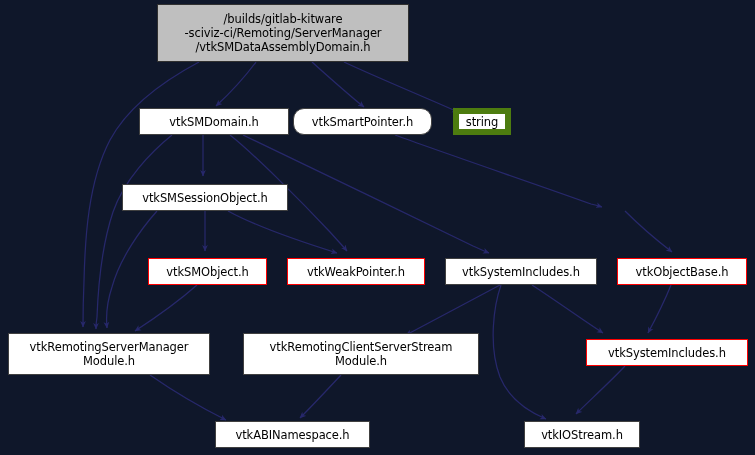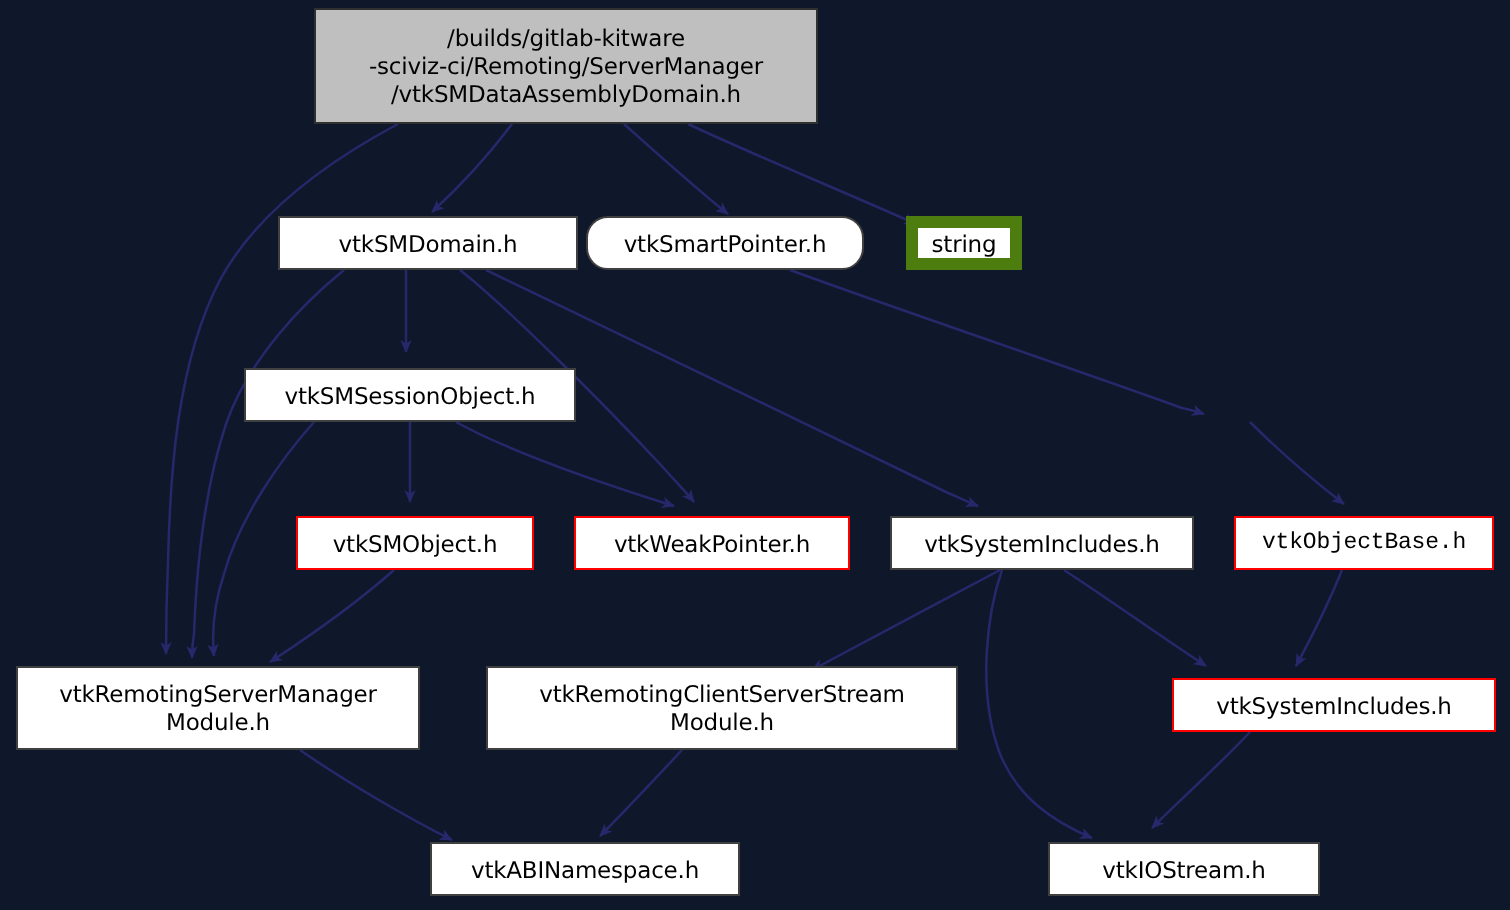--- a/index.html
+++ b/index.html
@@ -85,21 +85,21 @@
 <div class="node root" style="left: 157px; top: 4px; width: 252px; height: 58px;"><span>/builds/gitlab-kitware
 -sciviz-ci/Remoting/ServerManager
 /vtkSMDataAssemblyDomain.h</span></div>
     <div class="node" style="left: 139px; top: 108px; width: 150px; height: 27px;"><span>vtkSMDomain.h</span></div>
     <div class="node" style="left: 293px; top: 108px; width: 139px; height: 27px; border-radius: 11px;"><span>vtkSmartPointer.h</span></div>
     <div class="node sysborder" style="left: 453px; top: 108px; width: 58px; height: 27px;"><span>string</span></div>
     <div class="node" style="left: 122px; top: 184px; width: 166px; height: 27px;"><span>vtkSMSessionObject.h</span></div>
     <div class="node redborder" style="left: 287px; top: 258px; width: 138px; height: 27px;"><span>vtkWeakPointer.h</span></div>
     <div class="node redborder" style="left: 148px; top: 258px; width: 119px; height: 27px;"><span>vtkSMObject.h</span></div>
     <div class="node" style="left: 445px; top: 258px; width: 152px; height: 27px;"><span>vtkSystemIncludes.h</span></div>
-    <div class="node redborder" style="left: 617px; top: 258px; width: 130px; height: 27px; font-family: Liberation Mono, monospace;"><span>vtkObjectBase.h</span></div>
+    <div class="node redborder" style="left: 617px; top: 258px; width: 130px; height: 27px;"><span>vtkObjectBase.h</span></div>
     <div class="node" style="left: 8px; top: 333px; width: 202px; height: 42px; justify-content: center;"><span>vtkRemotingServerManager
 Module.h</span></div>
     <div class="node" style="left: 243px; top: 333px; width: 236px; height: 42px;"><span>vtkRemotingClientServerStream
 Module.h</span></div>
     <div class="node redborder" style="left: 559px; top: 339px; width: 162px; height: 27px; margin-left: 27px;"><span>vtkSystemIncludes.h</span></div>
     <div class="node" style="left: 215px; top: 421px; width: 155px; height: 27px;"><span>vtkABINamespace.h</span></div>
-    <div class="node" style="left: 524px; top: 421px; width: 136px; height: 27px;"><span>vtkIOStream.h</span></div>
+    <div class="node" style="left: 524px; top: 421px; width: 116px; height: 27px;"><span>vtkIOStream.h</span></div>
   </div>
 
 </body></html>

